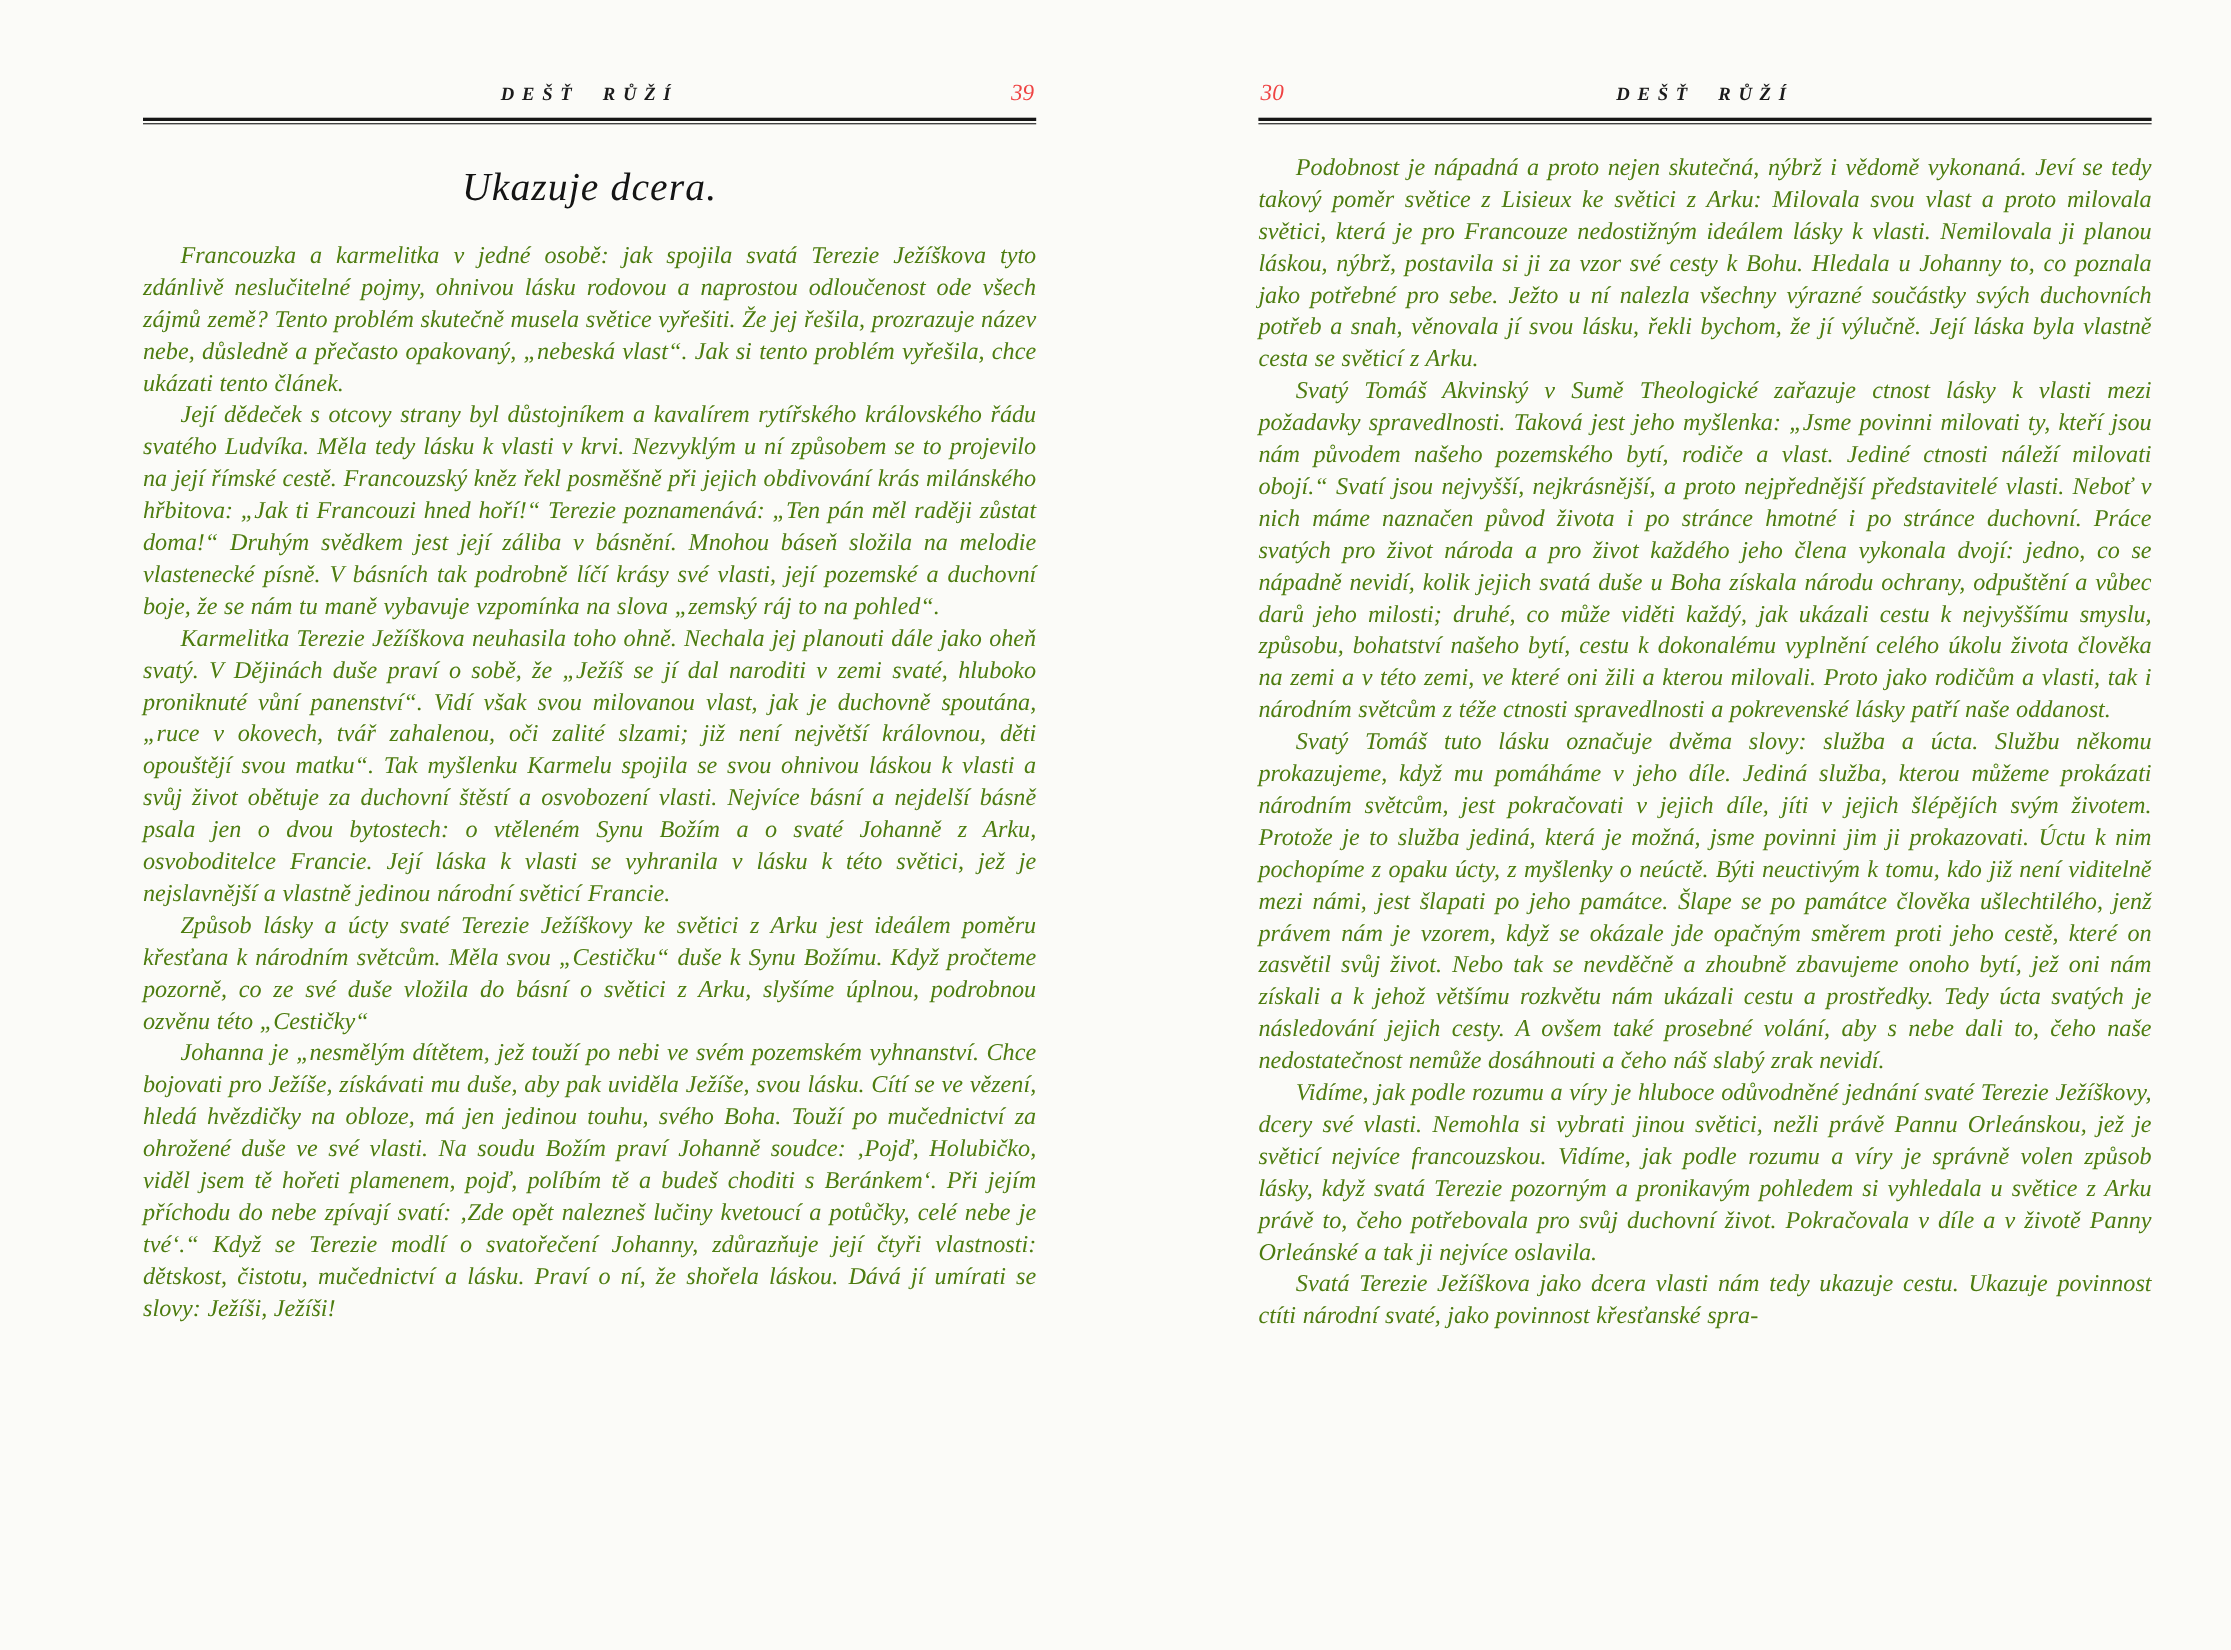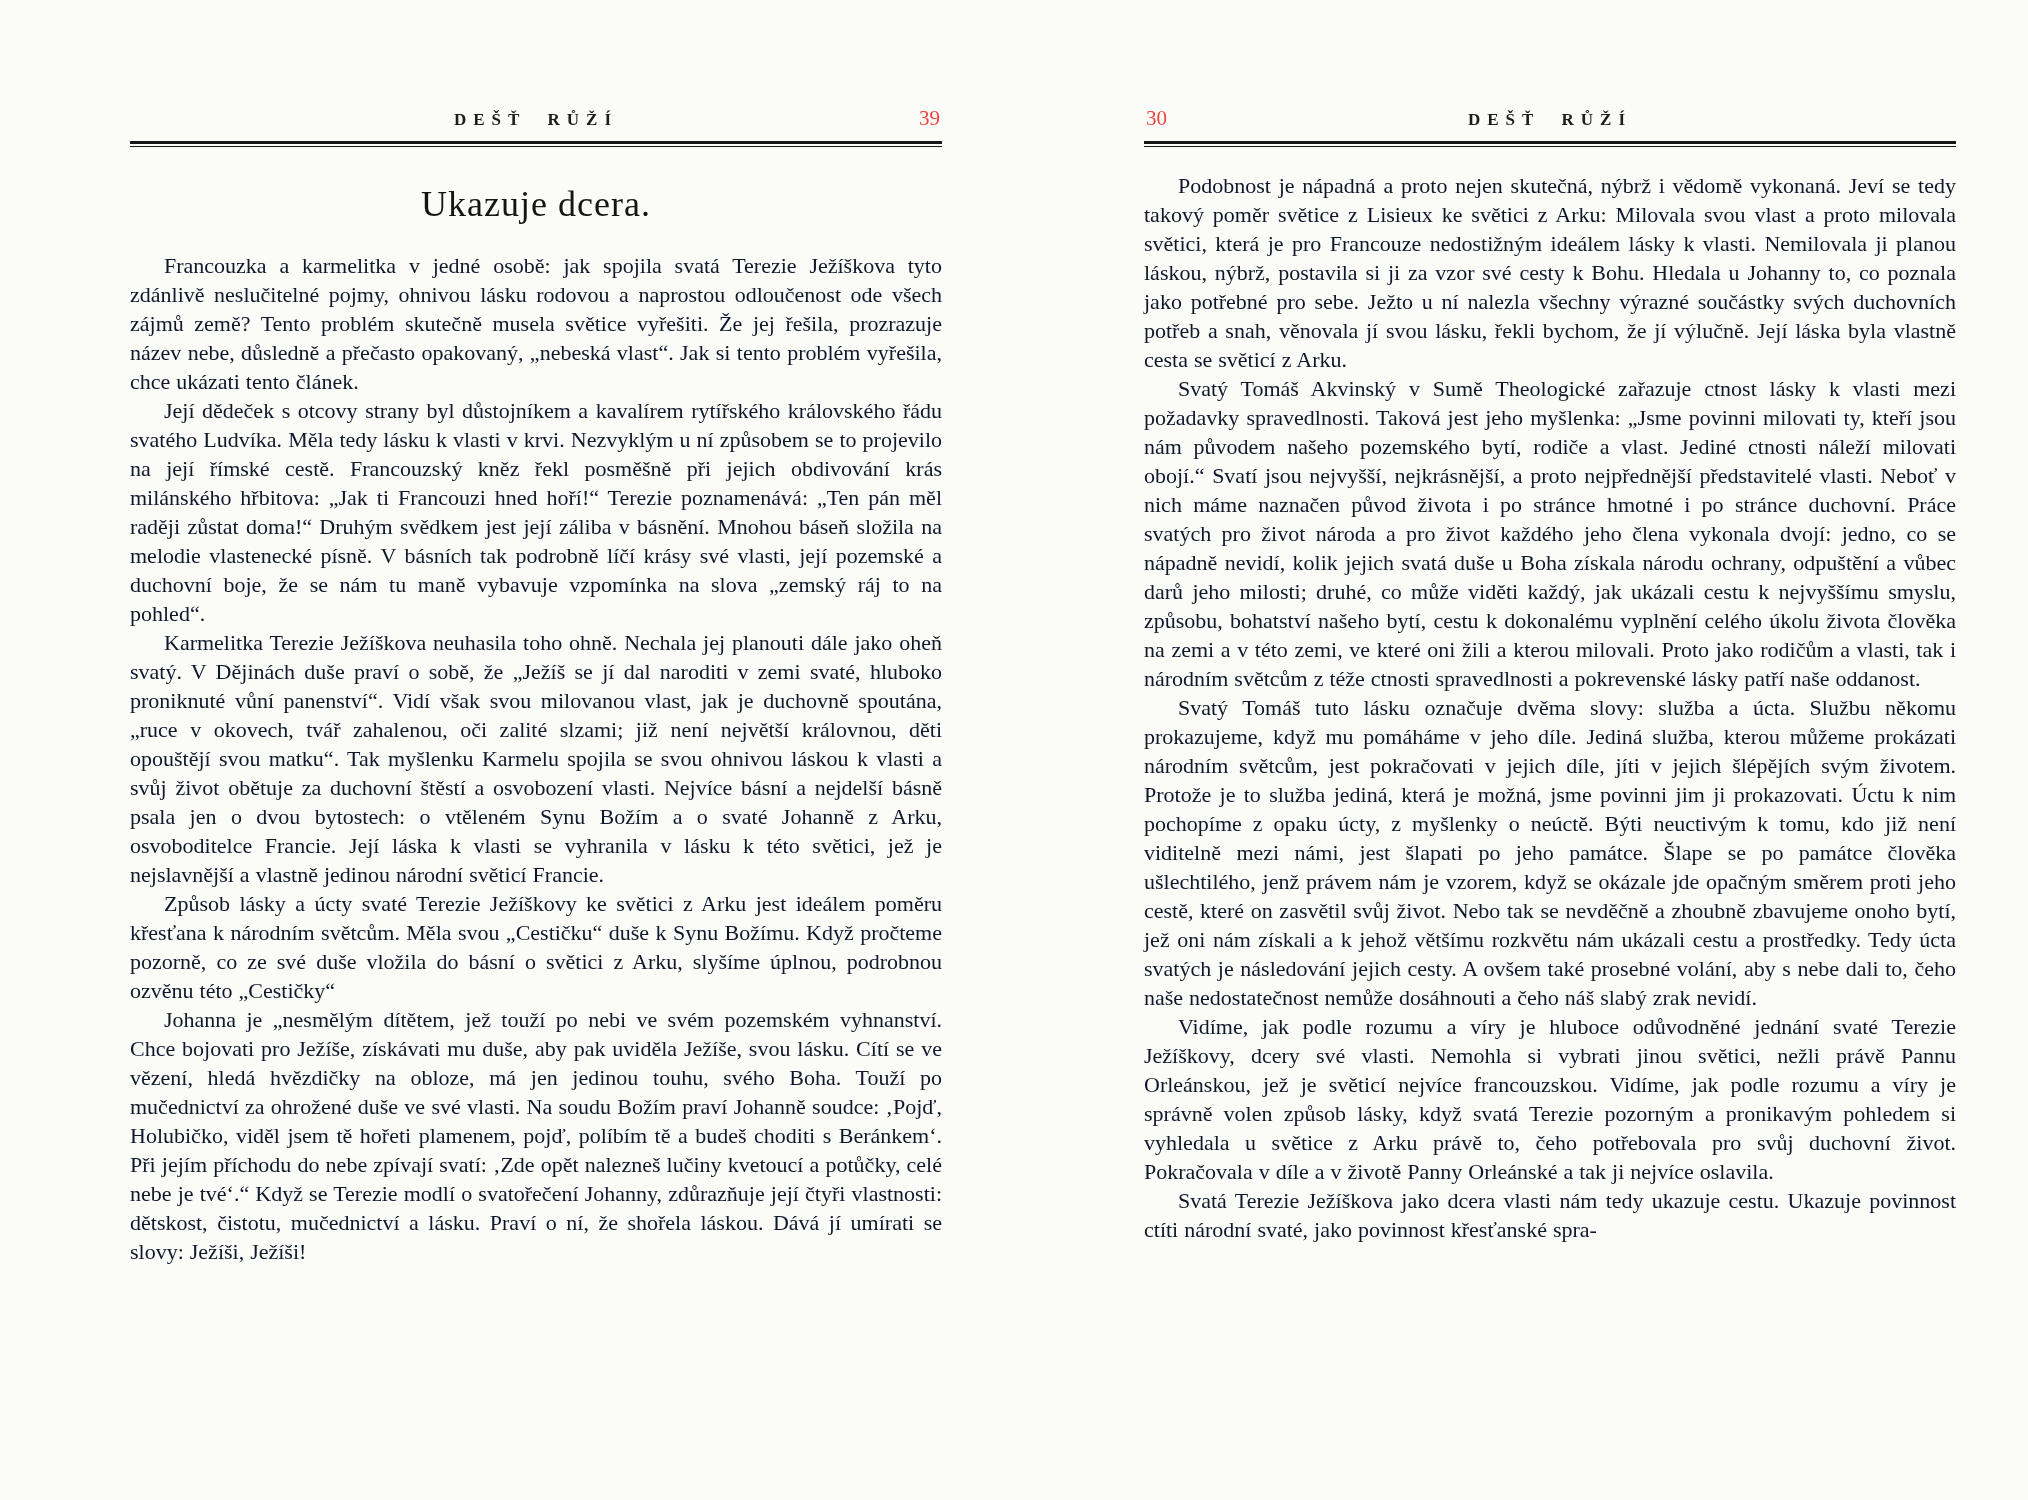--- a/index.html
+++ b/index.html
@@ -7,21 +7,22 @@
   body {
     width: 2028px;
     height: 1500px;
     background: #fbfbf8;
     color: #161616;
     font-family: "Liberation Serif", "DejaVu Serif", serif;
     overflow: hidden;
   }
   .spread {
     display: flex;
-    padding-top: 106px;
+    padding-top: 72px;
+    font-style: italic;
   }
   .page {
     width: 812px;
     position: relative;
   }
   .page--left  { margin-left: 130px; }
   .page--right { margin-left: 202px; }
 
   .running-head {
     position: relative;
@@ -67,21 +68,21 @@
 
   .body-text p {
     margin: 0;
     font-size: 22px;
     line-height: 29px;
     text-align: justify;
     text-indent: 34px;
     hyphens: auto;
     -webkit-hyphens: auto;
     word-spacing: 0.5px;
-    color: #0f172a;
+    color: #4d7c0f;
   }
 </style>
 </head>
 <body>
 
 <div class="spread">
 
   <div class="page page--left">
     <div class="running-head">
       <span class="rh-title">DEŠŤ RŮŽÍ</span>

